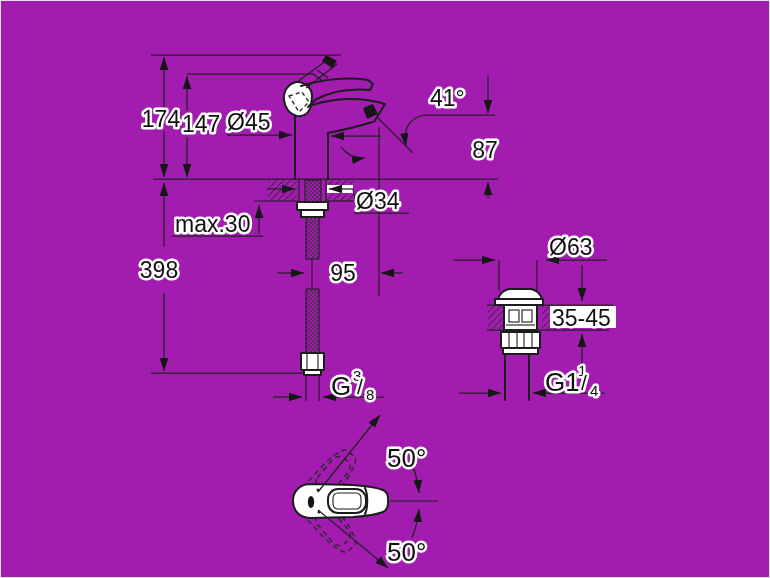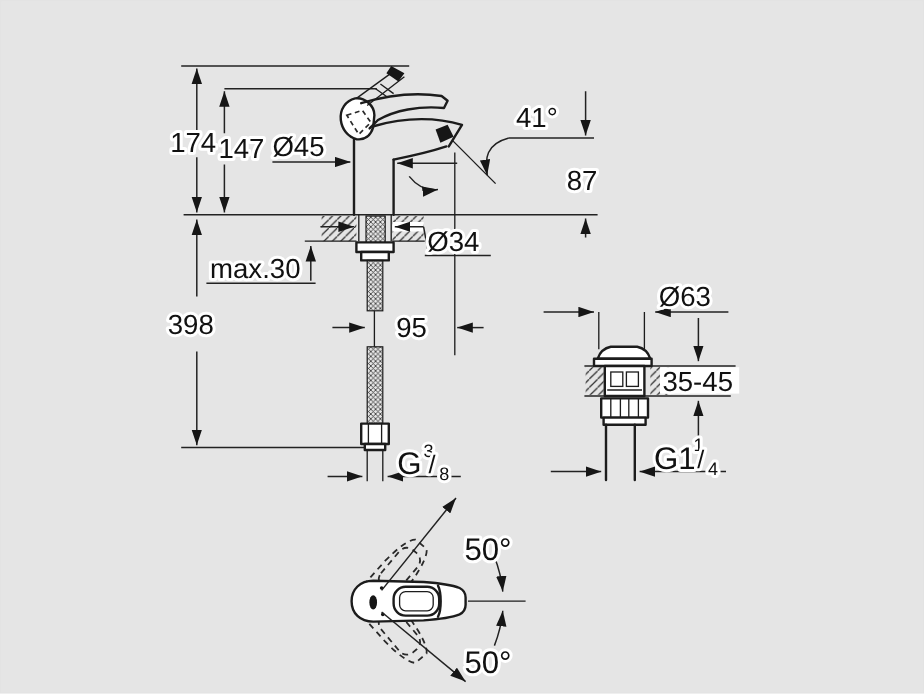--- a/index.html
+++ b/index.html
@@ -1,18 +1,18 @@
 <!DOCTYPE html>
 <html><head>
 <meta charset="utf-8">
 <style>
   html,body { margin:0; padding:0; background:#fff; }
   #stage {
     position:relative; width:770px; height:578px;
-    background:#e5e5e5; border:1px solid #e3e3e3; box-sizing:border-box;
+    background:#a21caf; border:1px solid #e3e3e3; box-sizing:border-box;
     font-family:"Liberation Sans", sans-serif; overflow:hidden;
   }
   svg { position:absolute; left:0; top:0; }
   .obj   { stroke:#1c1c1c; stroke-width:2;   fill:none; stroke-linecap:round; stroke-linejoin:round; }
   .objw  { stroke:#1c1c1c; stroke-width:2;   fill:#ffffff; stroke-linejoin:round; }
   .thin  { stroke:#1c1c1c; stroke-width:1.1; fill:none; }
   .dim   { stroke:#222222; stroke-width:1.25; fill:none; }
   .dash  { stroke:#2a2a2a; stroke-width:1.5; fill:none; stroke-dasharray:5 4; }
   .dashf { stroke:#2a2a2a; stroke-width:1.4; fill:none; stroke-dasharray:4 3; }
   .fillk { fill:#161616; stroke:none; }

